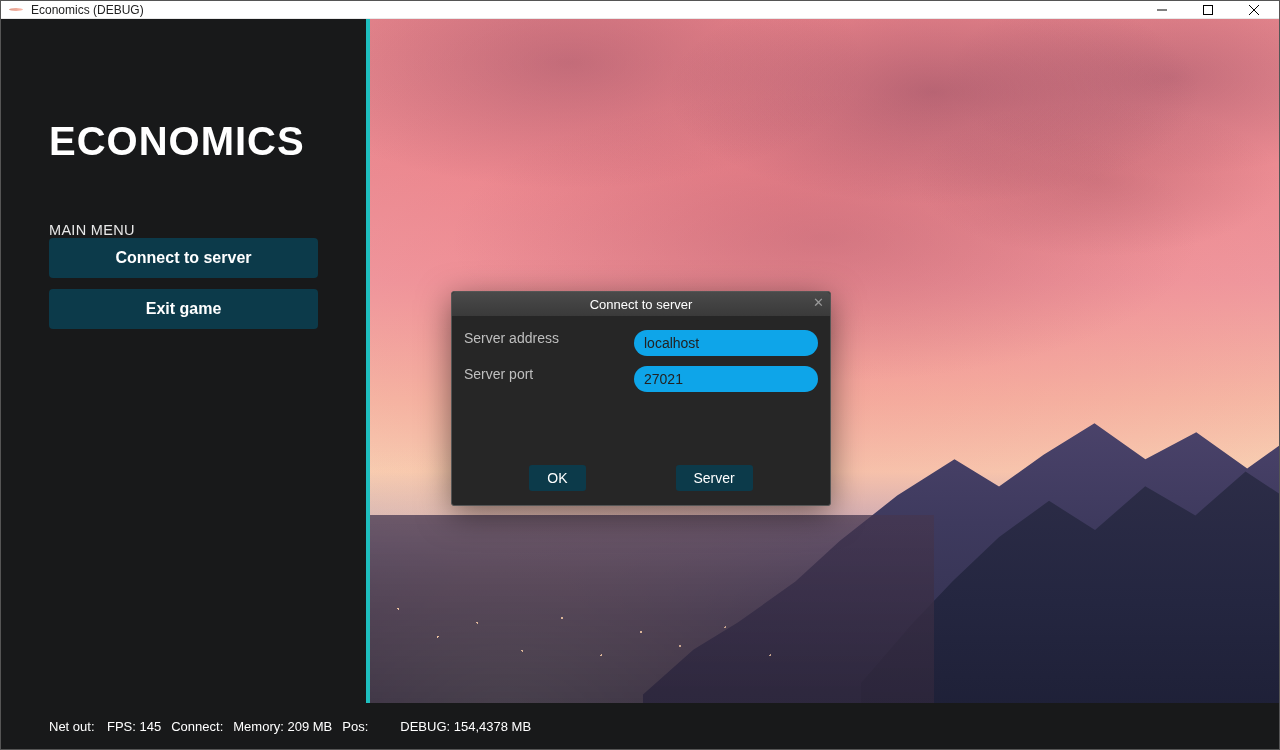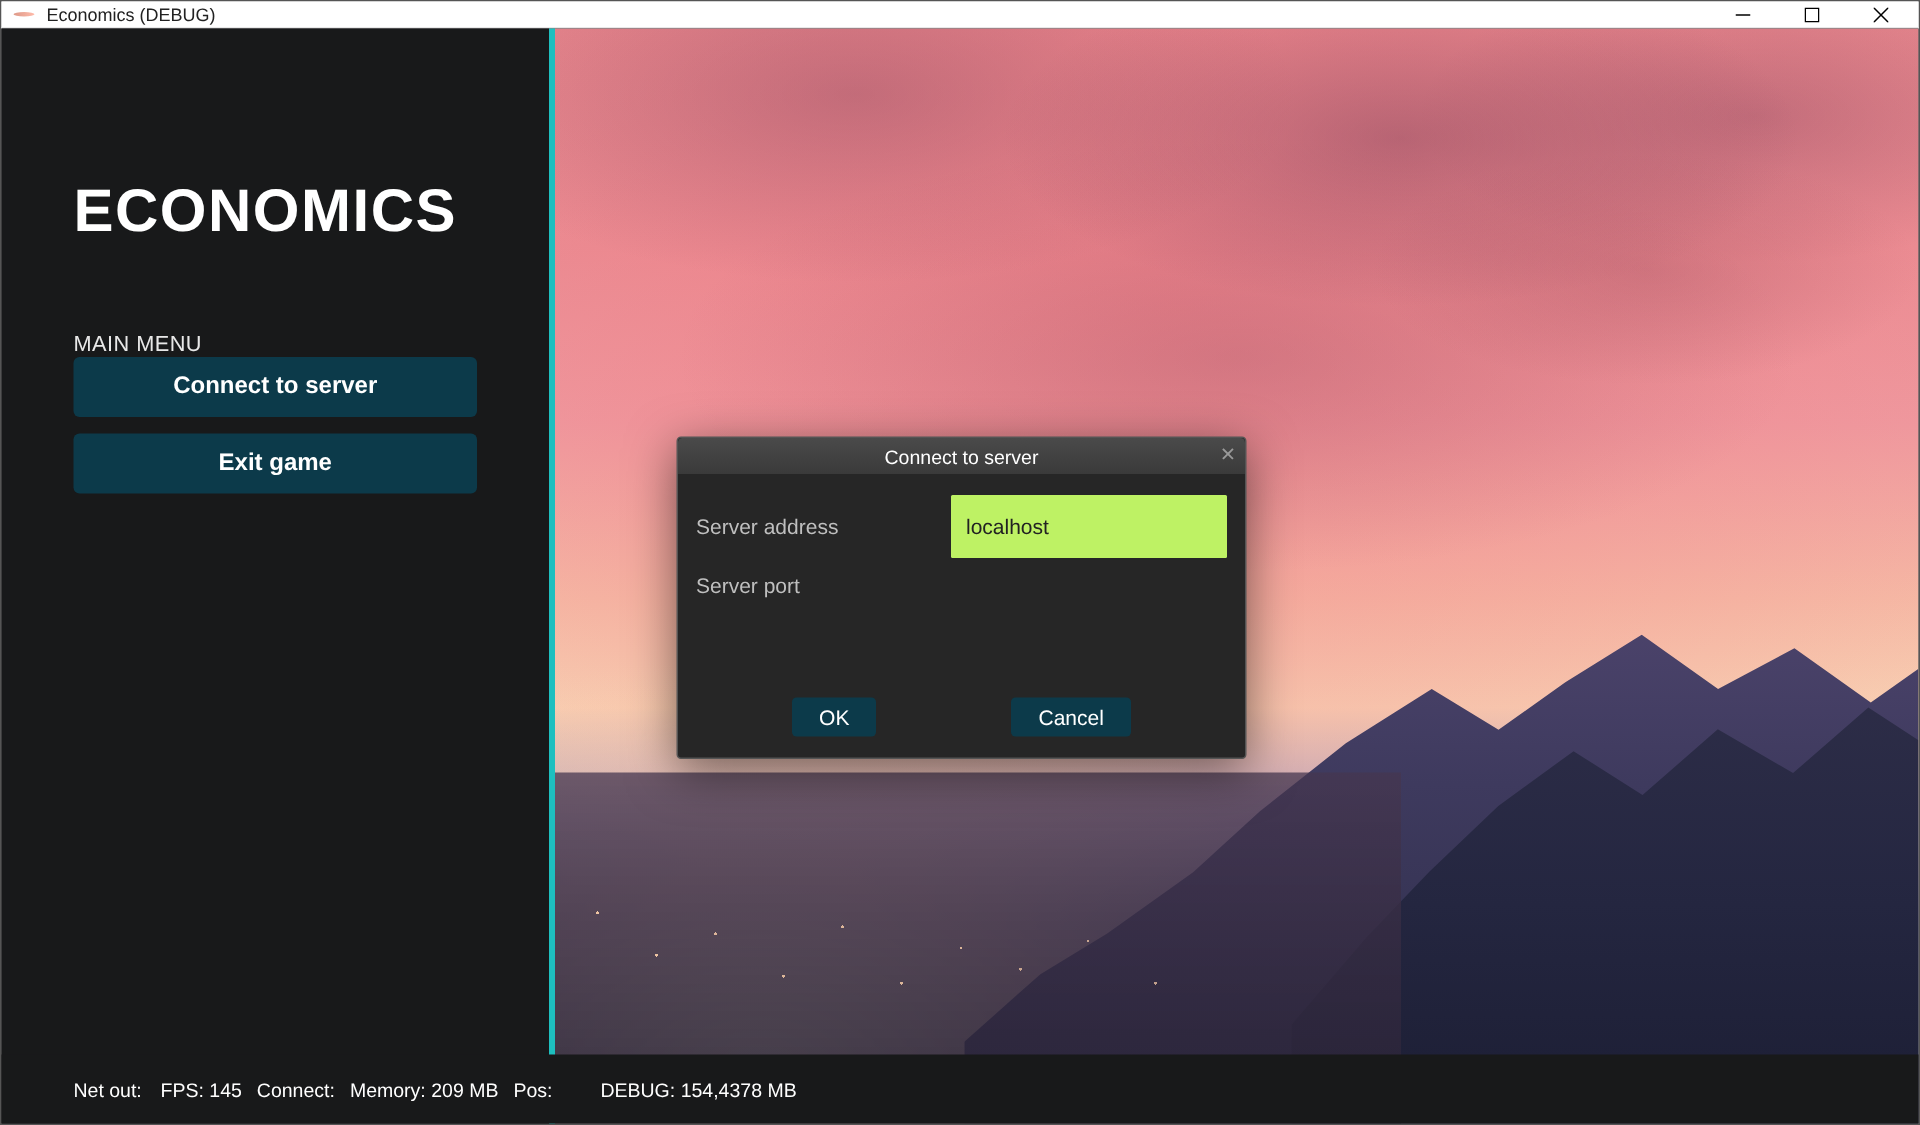--- a/index.html
+++ b/index.html
@@ -59,23 +59,23 @@
         radial-gradient(circle 1px at 71% 60%, rgba(255,210,170,0.7) 0 1px, transparent 1px),
         linear-gradient(180deg, rgba(70,55,80,0.75) 0%, rgba(40,35,55,0.9) 100%);
       filter: blur(0.3px);
     }
     
     .modal { position: absolute; left: 450px; top: 272px; width: 380px; height: 215px; background: #262626; border: 1px solid #555; border-radius: 3px; box-shadow: 0 8px 32px rgba(0,0,0,0.5); display: flex; flex-direction: column; }
     .modal-header { height: 24px; background: linear-gradient(180deg,#4a4a4a,#3a3a3a); display: flex; align-items: center; justify-content: center; position: relative; border-radius: 3px 3px 0 0; }
     .modal-title { color: #fff; font-size: 13px; }
     .modal-close { position: absolute; right: 6px; top: 4px; color: #999; font-size: 13px; cursor: pointer; line-height: 1; }
     .modal-body { padding: 14px 12px 6px 12px; flex: 1; }
-    .form-row { display: flex; align-items: center; margin-bottom: 10px; }
+    .form-row { display: flex; align-items: flex-start; margin-bottom: 10px; }
     .form-label { flex: 1; color: #bfbfbf; font-size: 14px; }
-    .form-input { width: 184px; height: 42px; background: #bef264; border: none; border-radius: 1px; padding: 0 10px; font-size: 14px; color: #222; outline: none; }
+    .form-input { width: 184px; height: 26px; background: #0ea5e9; border: none; border-radius: 13px; padding: 0 10px; font-size: 14px; color: #222; outline: none; }
     .modal-footer { display: flex; justify-content: center; gap: 90px; padding: 10px 0 14px; }
     .modal-btn { background: #0c3a4a; border: none; border-radius: 3px; color: #fff; font-size: 14px; padding: 5px 18px; cursor: pointer; min-width: 50px; }
     .modal-btn.cancel { min-width: 72px; }
     
     .statusbar { position: absolute; left: 0; right: 0; bottom: 0; height: 46px; padding: 0 48px; background: #18191a; color: #fff; font-size: 13px; display: flex; align-items: center; gap: 10px; white-space: nowrap; }
     .stat-key { display: inline-block; min-width: 48px; }
   </style>
 </head>
 <body>
 
@@ -129,25 +129,26 @@
         <span class="modal-title">Connect to server</span>
         <span class="modal-close">✕</span>
       </div>
       <div class="modal-body">
         <div class="form-row">
           <span class="form-label">Server address</span>
           <input class="form-input" type="text" value="localhost" style="">
         </div>
         <div class="form-row">
           <span class="form-label">Server port</span>
+          <input class="form-input" type="text" value="27021" style="">
         </div>
       </div>
       <div class="modal-footer">
         <button class="modal-btn">OK</button>
-        <button class="modal-btn cancel">Cancel</button>
+        <button class="modal-btn cancel">Server</button>
       </div>
     </div>
 
     <div class="statusbar">
       <span class="stat-key">Net out:</span>
       <span><span>FPS:</span> <span>145</span></span>
       <span class="stat-key">Connect:</span>
       <span><span>Memory:</span> <span>209 MB</span></span>
       <span>Pos:</span>
       <span style="width:12px"></span>

